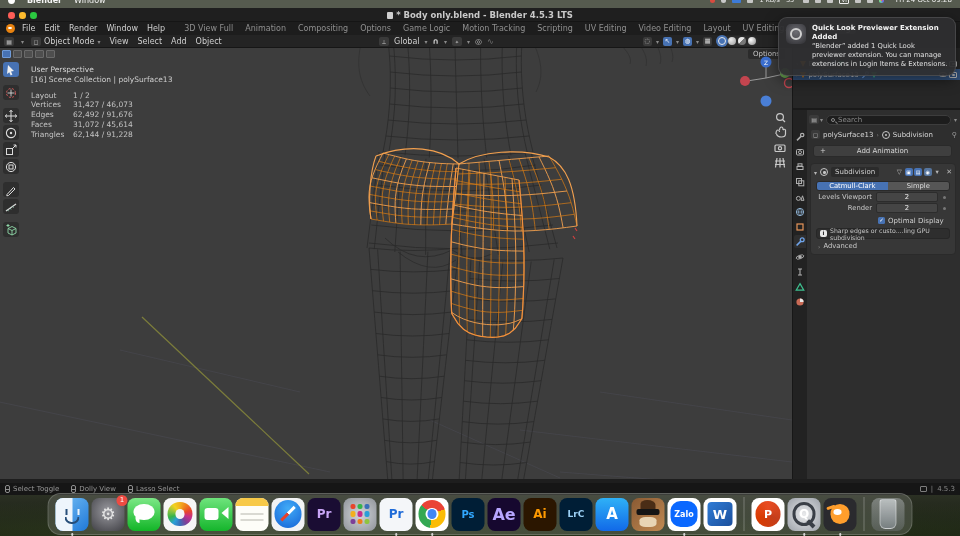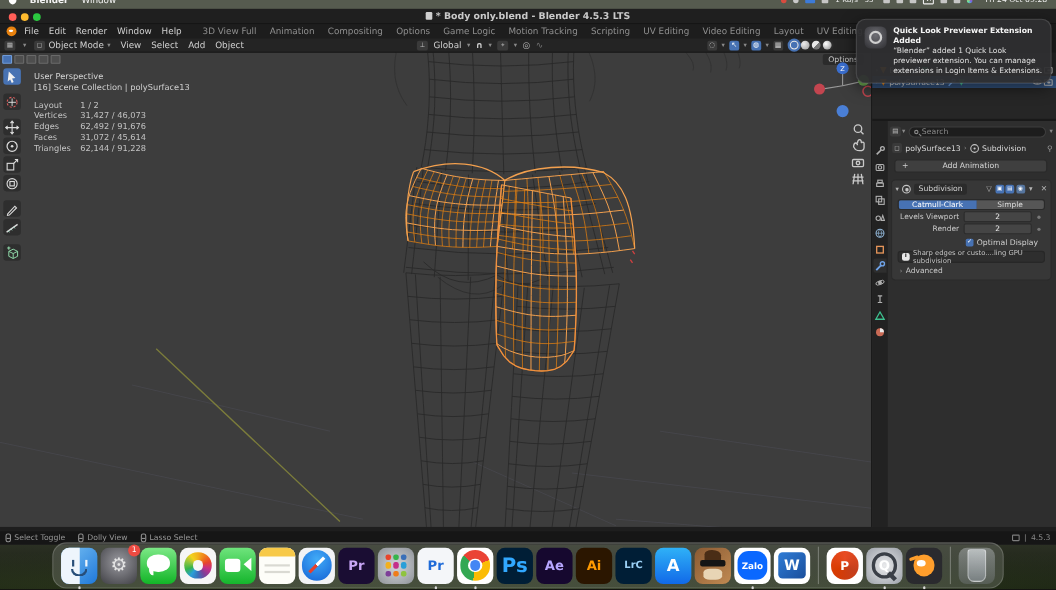--- a/index.html
+++ b/index.html
@@ -786,24 +786,24 @@
         <span class="glyph" style="color: rgb(31, 107, 216); font-size: 12px;">Pr</span>
         <i class="rdot"></i>
       </div>
       <div class="dicon" style="background: rgb(255, 255, 255);">
         <i style="position:absolute;inset:8%;border-radius:50%;background:conic-gradient(from -50deg,#ea4335 0 33%,#fbbc05 0 66%,#34a853 0 100%)"></i>
         <i style="position:absolute;inset:31%;border-radius:50%;background:#fff"></i>
         <i style="position:absolute;inset:36%;border-radius:50%;background:#4285f4"></i>
         <i class="rdot"></i>
       </div>
       <div class="dicon" style="background: rgb(0, 30, 54);">
-        <span class="glyph" style="color: rgb(49, 168, 255); font-size: 18px;">Ps</span>
+        <span class="glyph" style="color: rgb(49, 168, 255); font-size: 10px;">Ps</span>
       </div>
       <div class="dicon" style="background: rgb(22, 8, 47);">
-        <span class="glyph" style="color: rgb(183, 166, 255); font-size: 12px;">Ae</span>
+        <span class="glyph" style="color: rgb(183, 166, 255); font-size: 16px;">Ae</span>
       </div>
       <div class="dicon" style="background: rgb(43, 22, 0);">
         <span class="glyph" style="color: rgb(255, 154, 0); font-size: 12px;">Ai</span>
       </div>
       <div class="dicon" style="background: rgb(0, 30, 54);">
         <span class="glyph" style="color: rgb(155, 208, 245); font-size: 9px;">LrC</span>
       </div>
       <div class="dicon" style="background: linear-gradient(rgb(47, 177, 247), rgb(17, 105, 232));">
         <span class="glyph" style="color: rgb(255, 255, 255); font-size: 15px;">A</span>
       </div>

